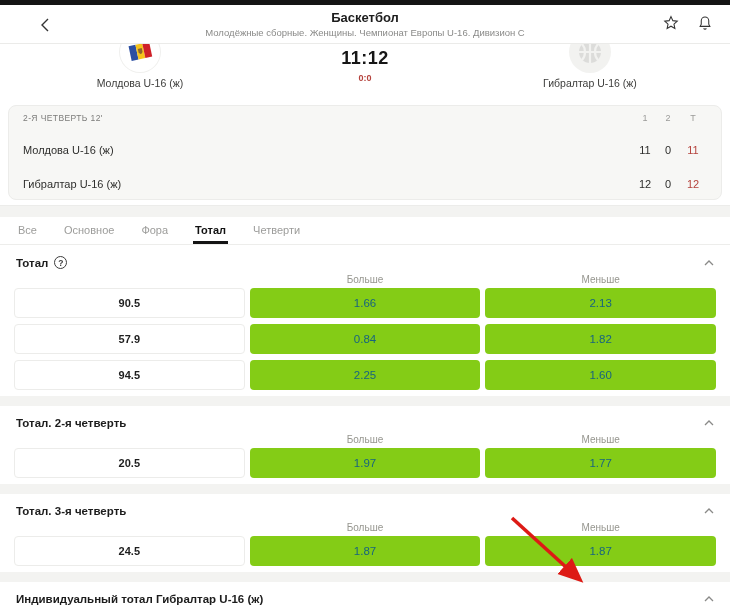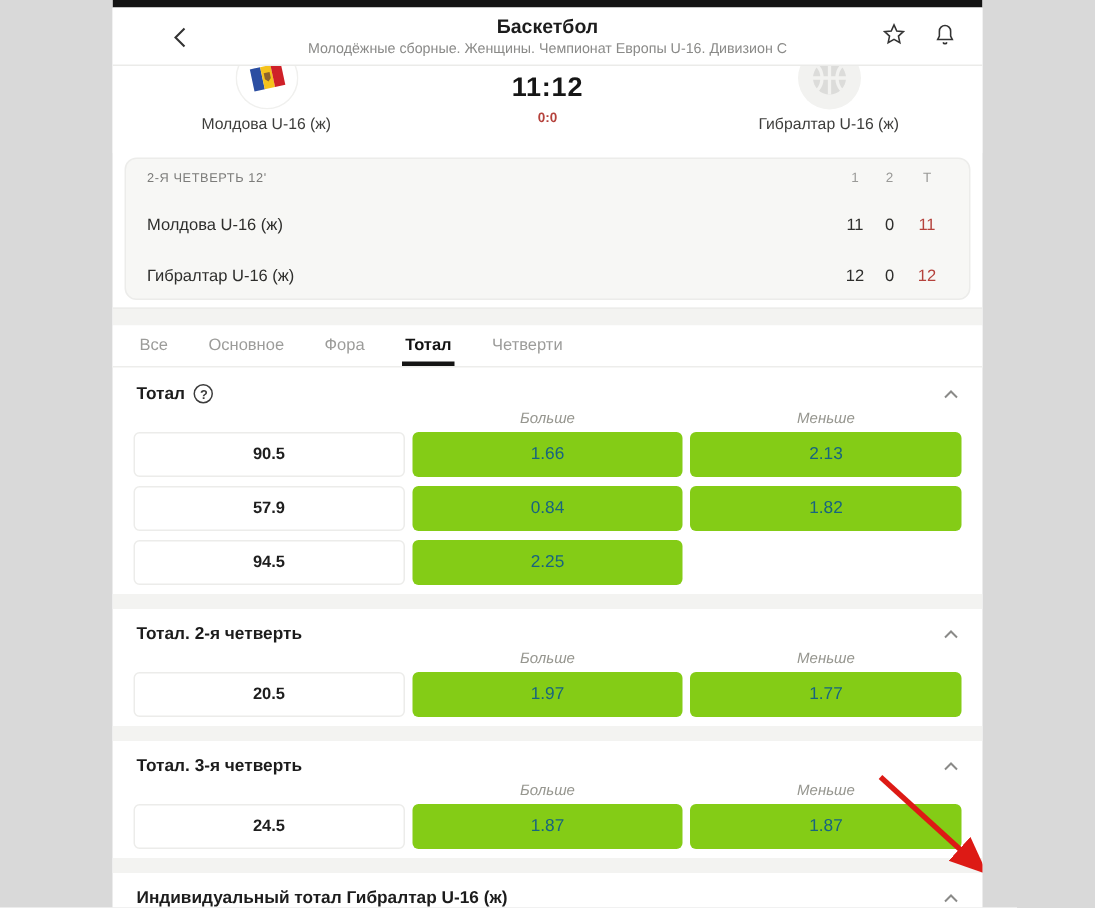--- a/index.html
+++ b/index.html
@@ -1,17 +1,17 @@
 <!DOCTYPE html>
 <html><head>
 <meta charset="utf-8">
 <style>
   * { margin:0; padding:0; box-sizing:border-box; }
   body { background:#d9d9d9; font-family:"Liberation Sans", sans-serif; }
-  .screen { width:580px; height:605px; position:relative; overflow:hidden; background:#fff; margin:0 auto; }
+  .screen { width:730px; height:605px; position:relative; overflow:hidden; background:#fff; margin:0 auto; }
   .topbar { height:5px; background:#141414; }
 
   
   .header { height:39px; background:#fff; border-bottom:1px solid #ebebe9; position:relative; display:flex; align-items:center; justify-content:center; }
   .back-btn { position:absolute; left:38px; top:12px; width:16px; height:16px; cursor:pointer; }
   .header-center { text-align:center; }
   .title { font-size:13px; font-weight:bold; color:#1c1c1c; }
   .subtitle { font-size:9.5px; color:#8a8a88; margin-top:2px; }
   .header-icons { position:absolute; right:16px; top:9px; display:flex; gap:16px; align-items:center; }
   .hicon { width:18px; height:18px; cursor:pointer; }
@@ -41,21 +41,21 @@
   .tabs { display:flex; background:#fff; border-bottom:1px solid #ededeb; height:28px; padding-left:16px; }
   .tab { font-size:11px; color:#9c9c9a; margin-right:23px; display:flex; align-items:center; padding:2px 2px 0; border-bottom:3px solid transparent; cursor:pointer; }
   .tab.active { color:#121212; font-weight:bold; border-bottom-color:#141414; }
 
   
   .sec-head { display:flex; align-items:center; padding:11px 16px 3px; }
   .sec-title { font-size:11.5px; font-weight:bold; color:#1c1c1c; }
   .help { width:13px; height:13px; border:1.2px solid #3c3c3c; border-radius:50%; margin-left:6px; font-size:8.5px; font-weight:bold; color:#3c3c3c; display:flex; align-items:center; justify-content:center; cursor:pointer; }
   .chev { margin-left:auto; cursor:pointer; display:flex; align-items:center; }
   .cols { display:grid; grid-template-columns:1fr 1fr 1fr; gap:5px; margin:2px 14px 3px; }
-  .cols .c { text-align:center; font-size:10px; color:#96968f;font-style:italic; }
+  .cols .c { text-align:center; font-size:10px; color:#96968f; }
   .orow { display:grid; grid-template-columns:1fr 1fr 1fr; gap:5px; margin:0 14px 6px; height:30px; }
   .param { background:#fff; border:1px solid #ececea; border-radius:4px; display:flex; align-items:center; justify-content:center; font-size:11px; font-weight:bold; color:#1e1e1e; }
   .odd { background:#84cc16; border-radius:4px; display:flex; align-items:center; justify-content:center; font-size:11.5px; color:#18647f; cursor:pointer; }
   .divider { height:10px; background:#f3f3f1; }
 
   .arrow-note { position:absolute; left:498px; top:508px; width:110px; height:90px; pointer-events:none; }
 </style>
 </head>
 <body>
 
@@ -163,20 +163,21 @@
       <div class="odd">2.13</div>
     </div>
     <div class="orow">
       <div class="param">57.9</div>
       <div class="odd">0.84</div>
       <div class="odd">1.82</div>
     </div>
     <div class="orow">
       <div class="param">94.5</div>
       <div class="odd">2.25</div>
+      <div class="odd">1.60</div>
     </div>
 
     <div class="divider"></div>
 
     <div class="sec-head">
       <span class="sec-title">Тотал. 2-я четверть</span>
       <span class="chev">
         <svg width="10" height="6" viewBox="0 0 10 6">
           <polyline points="1,5 5,1 9,5" fill="none" stroke="#8a8a88" stroke-width="1.3"></polyline>
         </svg>

